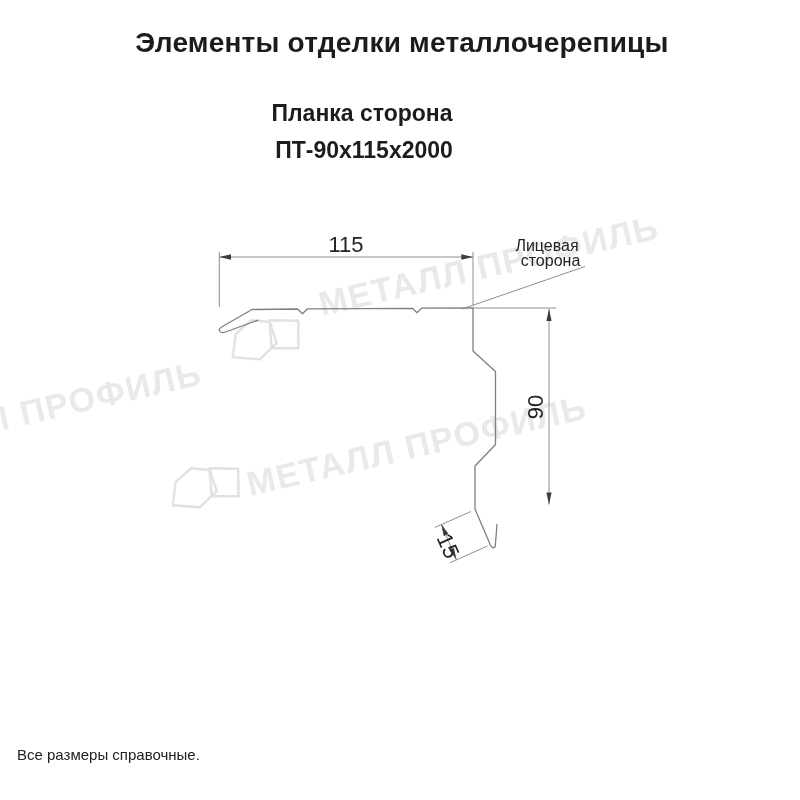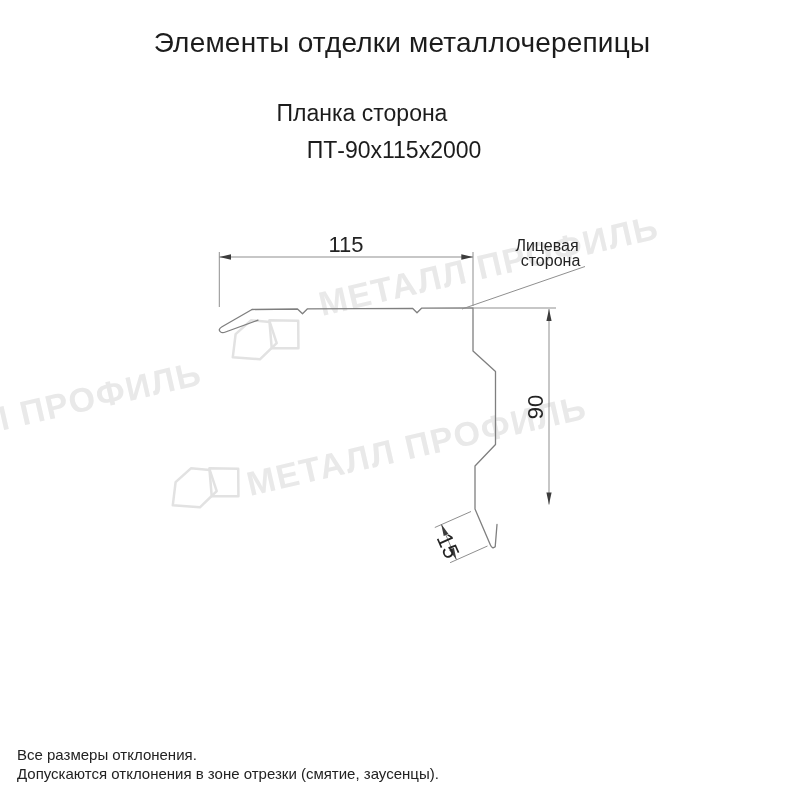--- a/index.html
+++ b/index.html
@@ -2,24 +2,24 @@
 <html lang="ru"><head>
 <meta charset="utf-8">
 <style>
   html,body{margin:0;padding:0;}
   body{
     width:800px;height:800px;position:relative;overflow:hidden;
     background:#ffffff;
     font-family:"Liberation Sans","DejaVu Sans",sans-serif;
     color:#1f1f1f;
   }
-  .hdr{position:absolute;transform:translateX(-50%);white-space:nowrap;color:#1c1c1c;}
+  .hdr{position:absolute;transform:translateX(-50%);white-space:nowrap;color:#1c1c1c;font-weight:bold;}
   .hdr.title{left:402px;top:27px;font-size:28px;letter-spacing:.2px;}
   .hdr.name{left:362px;top:100px;font-size:23px;}
-  .hdr.code{left:364px;top:137px;font-size:23px;margin-left:30px;}
+  .hdr.code{left:364px;top:137px;font-size:23px;}
   .footer{
     position:absolute;left:17px;top:745px;font-size:15px;line-height:19px;color:#222222;
   }
   svg{position:absolute;left:0;top:0;}
   .wm-text{font-size:34px;font-weight:bold;letter-spacing:1.5px;fill:#e9e9e9;}
   .wm-shape{fill:none;stroke:#e2e2e2;stroke-width:2.5;stroke-linejoin:round;}
   .profile{fill:none;stroke:#7f7f7f;stroke-width:1.3;stroke-linejoin:round;stroke-linecap:round;}
   .dimline{stroke:#8f8f8f;stroke-width:1;fill:none;}
   .arrow{fill:#3c3c3c;stroke:none;}
   .dimtext{font-size:22px;fill:#232323;}
@@ -104,15 +104,14 @@
   </g>
 
   <g>
     <line class="dimline" x1="585" y1="266.5" x2="462" y2="309"></line>
     <text class="lbl" x="547" y="250.5" text-anchor="middle">Лицевая</text>
     <text class="lbl" x="550.5" y="265.5" text-anchor="middle">сторона</text>
   </g>
 </svg>
 
 <div class="footer">
-  <div>Все размеры отклонения.</div>
-  <div>Допускаются отклонения в зоне отрезки (смятие, заусенцы).</div>
+  <div>Все размеры справочные.</div>
 </div>
 
 </body></html>

